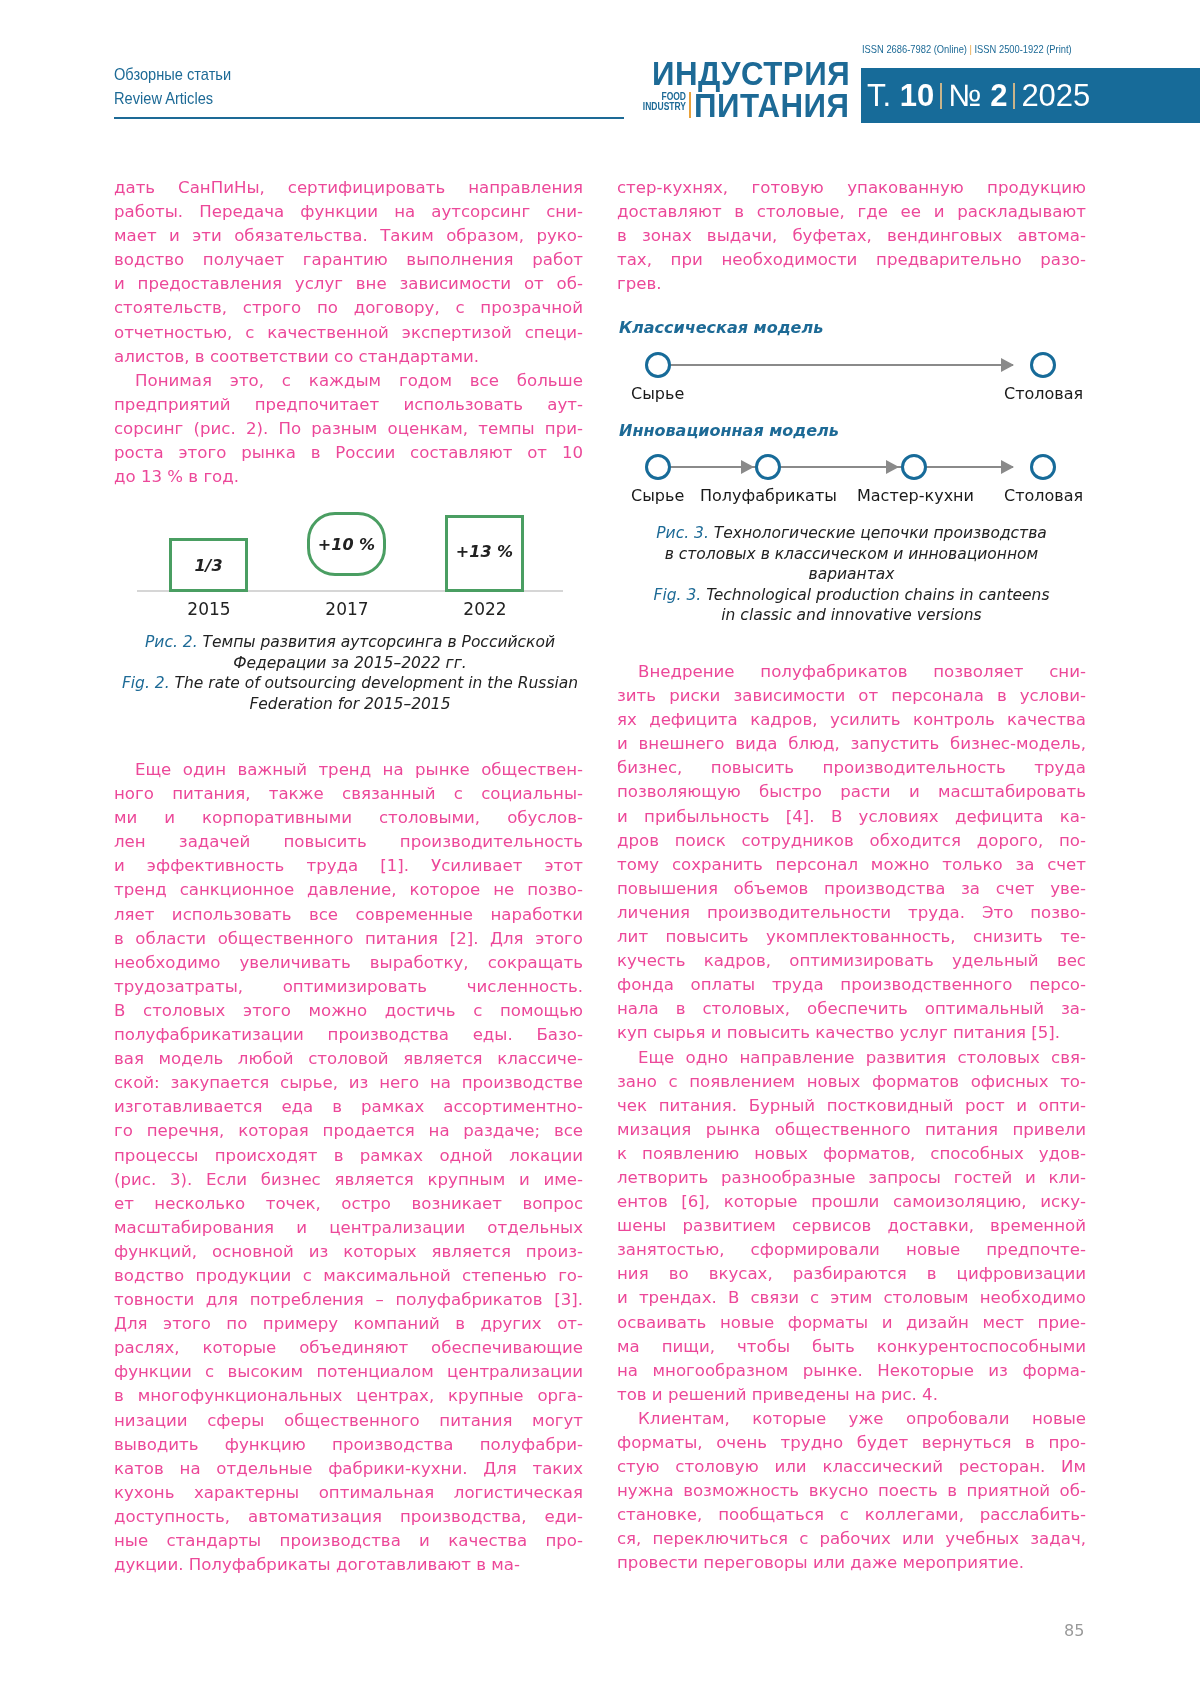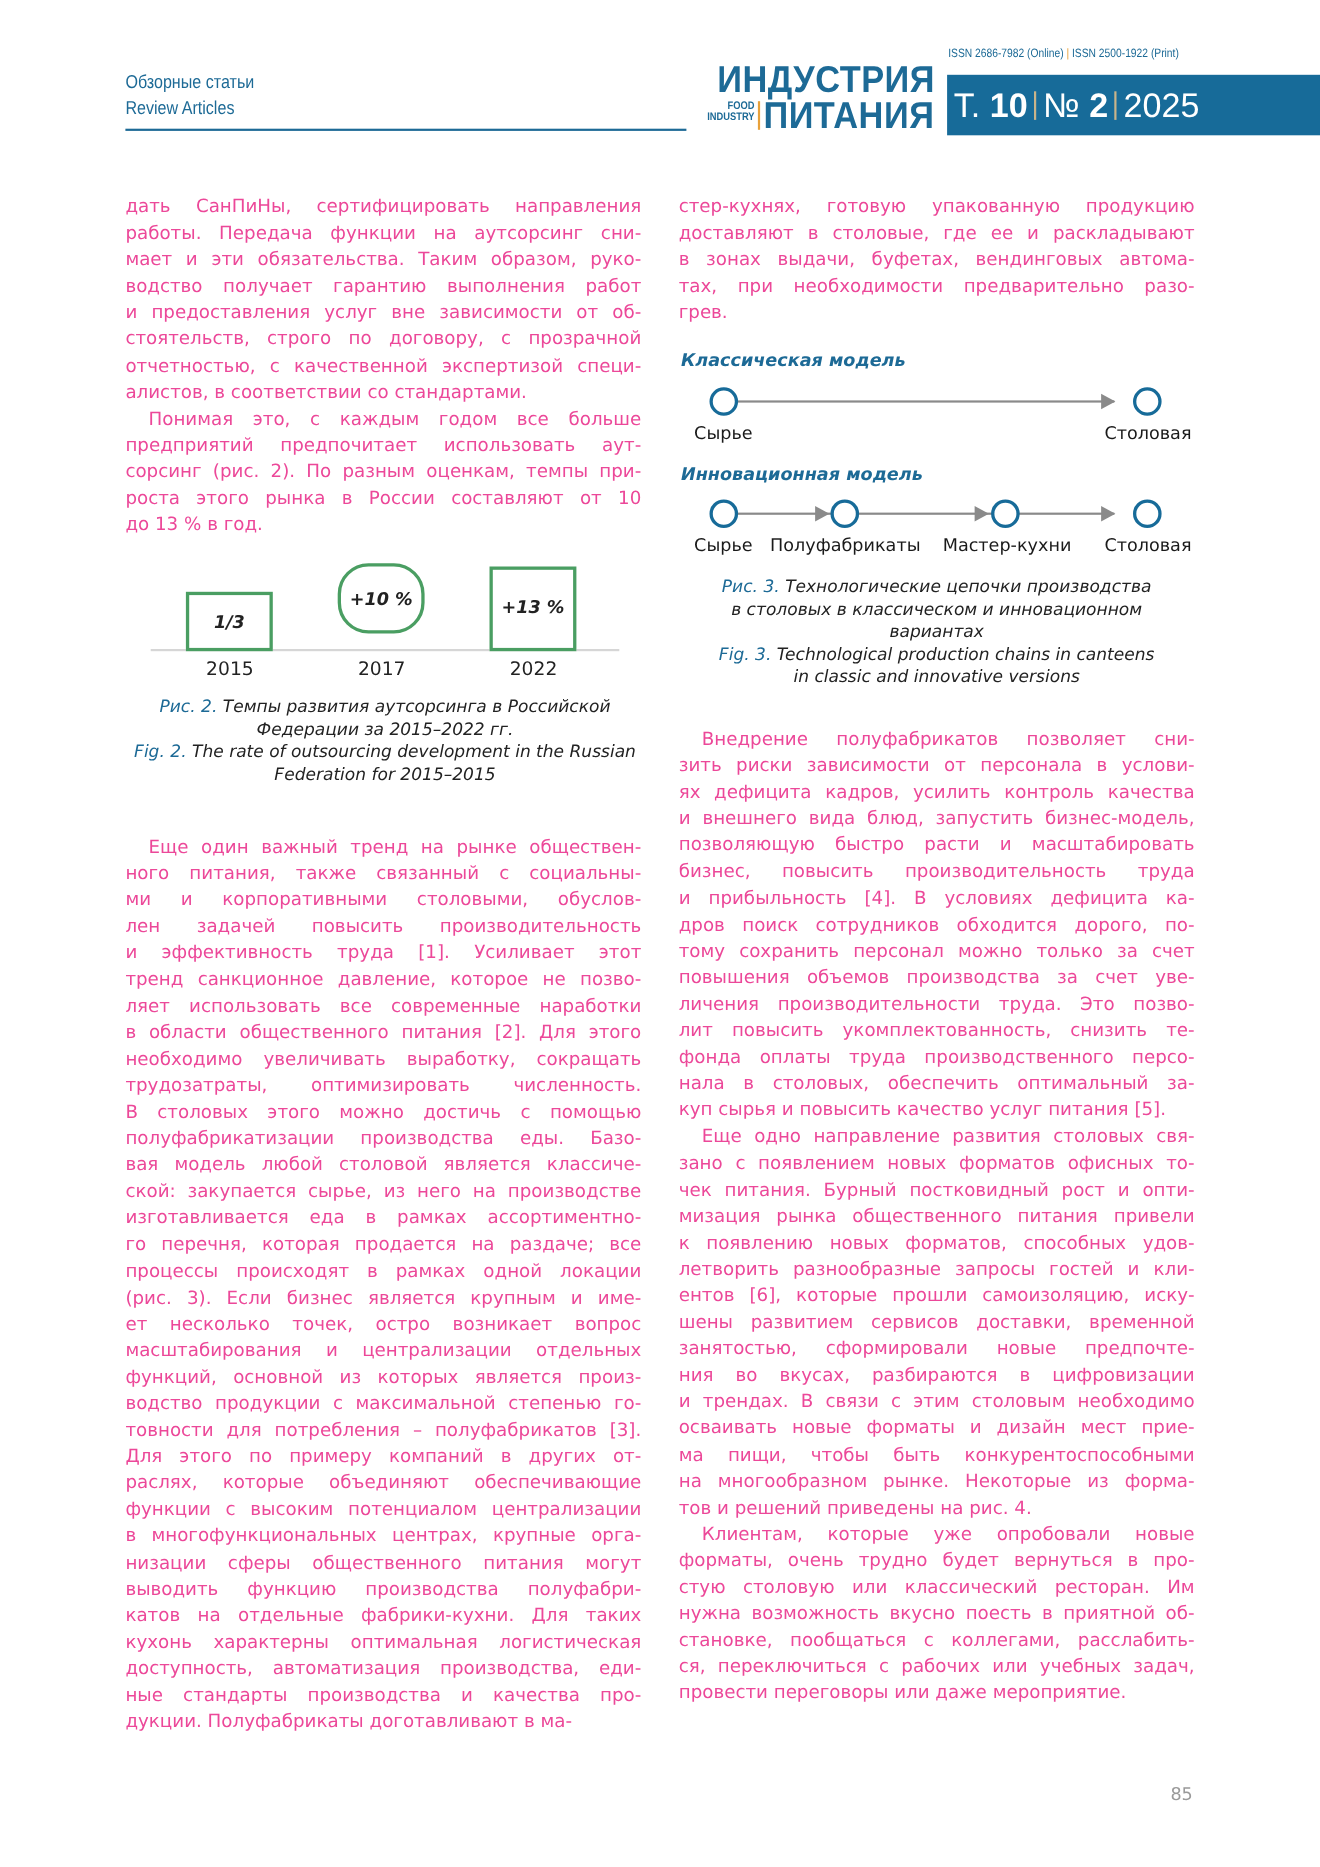--- a/index.html
+++ b/index.html
@@ -197,28 +197,29 @@
     <div>in classic and innovative versions</div>
   </div>
 </div>
 
 <div class="abs col" style="left:617px; top:660px; width:469px;">
   <p id="rp2">
       <span class="line" style="padding-left: 21px;">Внедрение полуфабрикатов позволяет сни-</span>
       <span class="line">зить риски зависимости от персонала в услови-</span>
       <span class="line">ях дефицита кадров, усилить контроль качества</span>
       <span class="line">и внешнего вида блюд, запустить бизнес-модель,</span>
+      <span class="line">бизнес, повысить производительность труда</span>
       <span class="line">позволяющую быстро расти и масштабировать</span>
-      <span class="line">бизнес, повысить производительность труда</span>
       <span class="line">и прибыльность [4]. В условиях дефицита ка-</span>
       <span class="line">дров поиск сотрудников обходится дорого, по-</span>
       <span class="line">тому сохранить персонал можно только за счет</span>
       <span class="line">повышения объемов производства за счет уве-</span>
       <span class="line">личения производительности труда. Это позво-</span>
       <span class="line">лит повысить укомплектованность, снизить те-</span>
+      <span class="line">кучесть кадров, оптимизировать удельный вес</span>
       <span class="line">фонда оплаты труда производственного персо-</span>
       <span class="line">нала в столовых, обеспечить оптимальный за-</span>
       <span class="line last">куп сырья и повысить качество услуг питания [5].</span>
     </p>
   <p id="rp3">
       <span class="line" style="padding-left: 21px;">Еще одно направление развития столовых свя-</span>
       <span class="line">зано с появлением новых форматов офисных то-</span>
       <span class="line">чек питания. Бурный постковидный рост и опти-</span>
       <span class="line">мизация рынка общественного питания привели</span>
       <span class="line">к появлению новых форматов, способных удов-</span>

